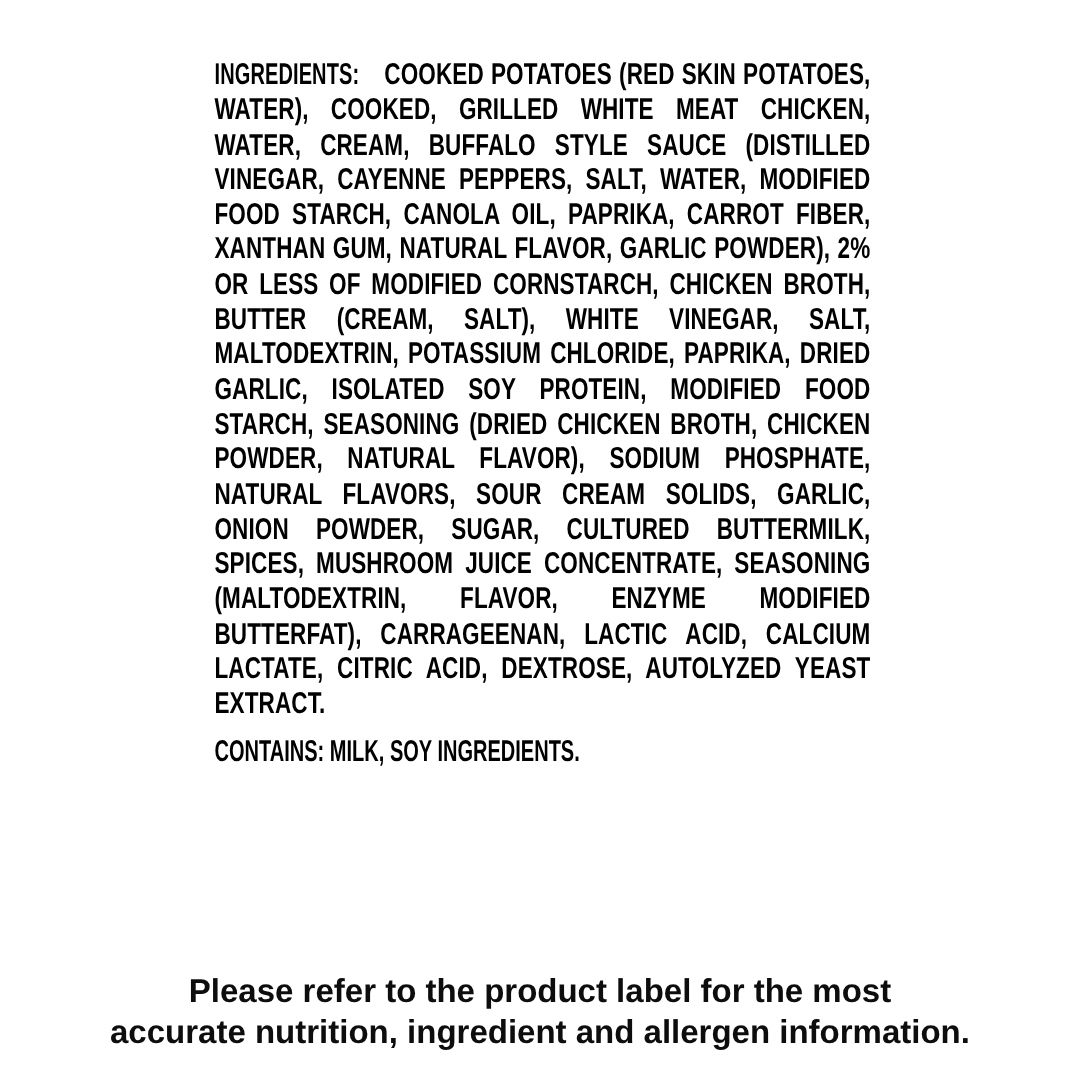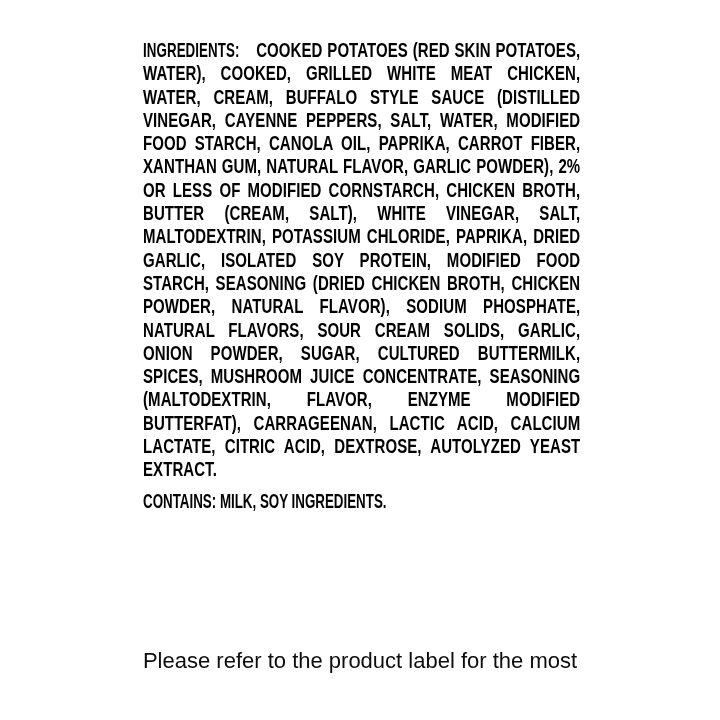--- a/index.html
+++ b/index.html
@@ -46,29 +46,30 @@
     white-space: nowrap;
     transform: scaleX(0.89);
     transform-origin: 0 0;
   }
   .disclaimer {
     position: absolute;
     left: 0;
     top: 648px;
     width: 720px;
     text-align: center;
-    font-weight: normal;
+    font-weight: bold;
     font-size: 22px;
     line-height: 26.5px;
     color: #0d0d0d;
   }
 </style>
 </head>
 <body>
 
 <div class="label-block">
   <p class="ingredients"><span class="heading-condensed">INGREDIENTS:</span> <span>COOKED POTATOES (RED SKIN POTATOES, WATER), COOKED, GRILLED WHITE MEAT CHICKEN, WATER, CREAM, BUFFALO STYLE SAUCE (DISTILLED VINEGAR, CAYENNE PEPPERS, SALT, WATER, MODIFIED FOOD STARCH, CANOLA OIL, PAPRIKA, CARROT FIBER, XANTHAN GUM, NATURAL FLAVOR, GARLIC POWDER), 2% OR LESS OF MODIFIED CORNSTARCH, CHICKEN BROTH, BUTTER (CREAM, SALT), WHITE VINEGAR, SALT, MALTODEXTRIN, POTASSIUM CHLORIDE, PAPRIKA, DRIED GARLIC, ISOLATED SOY PROTEIN, MODIFIED FOOD STARCH, SEASONING (DRIED CHICKEN BROTH, CHICKEN POWDER, NATURAL FLAVOR), SODIUM PHOSPHATE, NATURAL FLAVORS, SOUR CREAM SOLIDS, GARLIC, ONION POWDER, SUGAR, CULTURED BUTTERMILK, SPICES, MUSHROOM JUICE CONCENTRATE, SEASONING (MALTODEXTRIN, FLAVOR, ENZYME MODIFIED BUTTERFAT), CARRAGEENAN, LACTIC ACID, CALCIUM LACTATE, CITRIC ACID, DEXTROSE, AUTOLYZED YEAST EXTRACT.</span></p>
   <p class="contains">CONTAINS: MILK, SOY INGREDIENTS.</p>
 </div>
 
 <div class="disclaimer">
   <div>Please refer to the product label for the most</div>
+  <div>accurate nutrition, ingredient and allergen information.</div>
 </div>
 
 </body></html>

